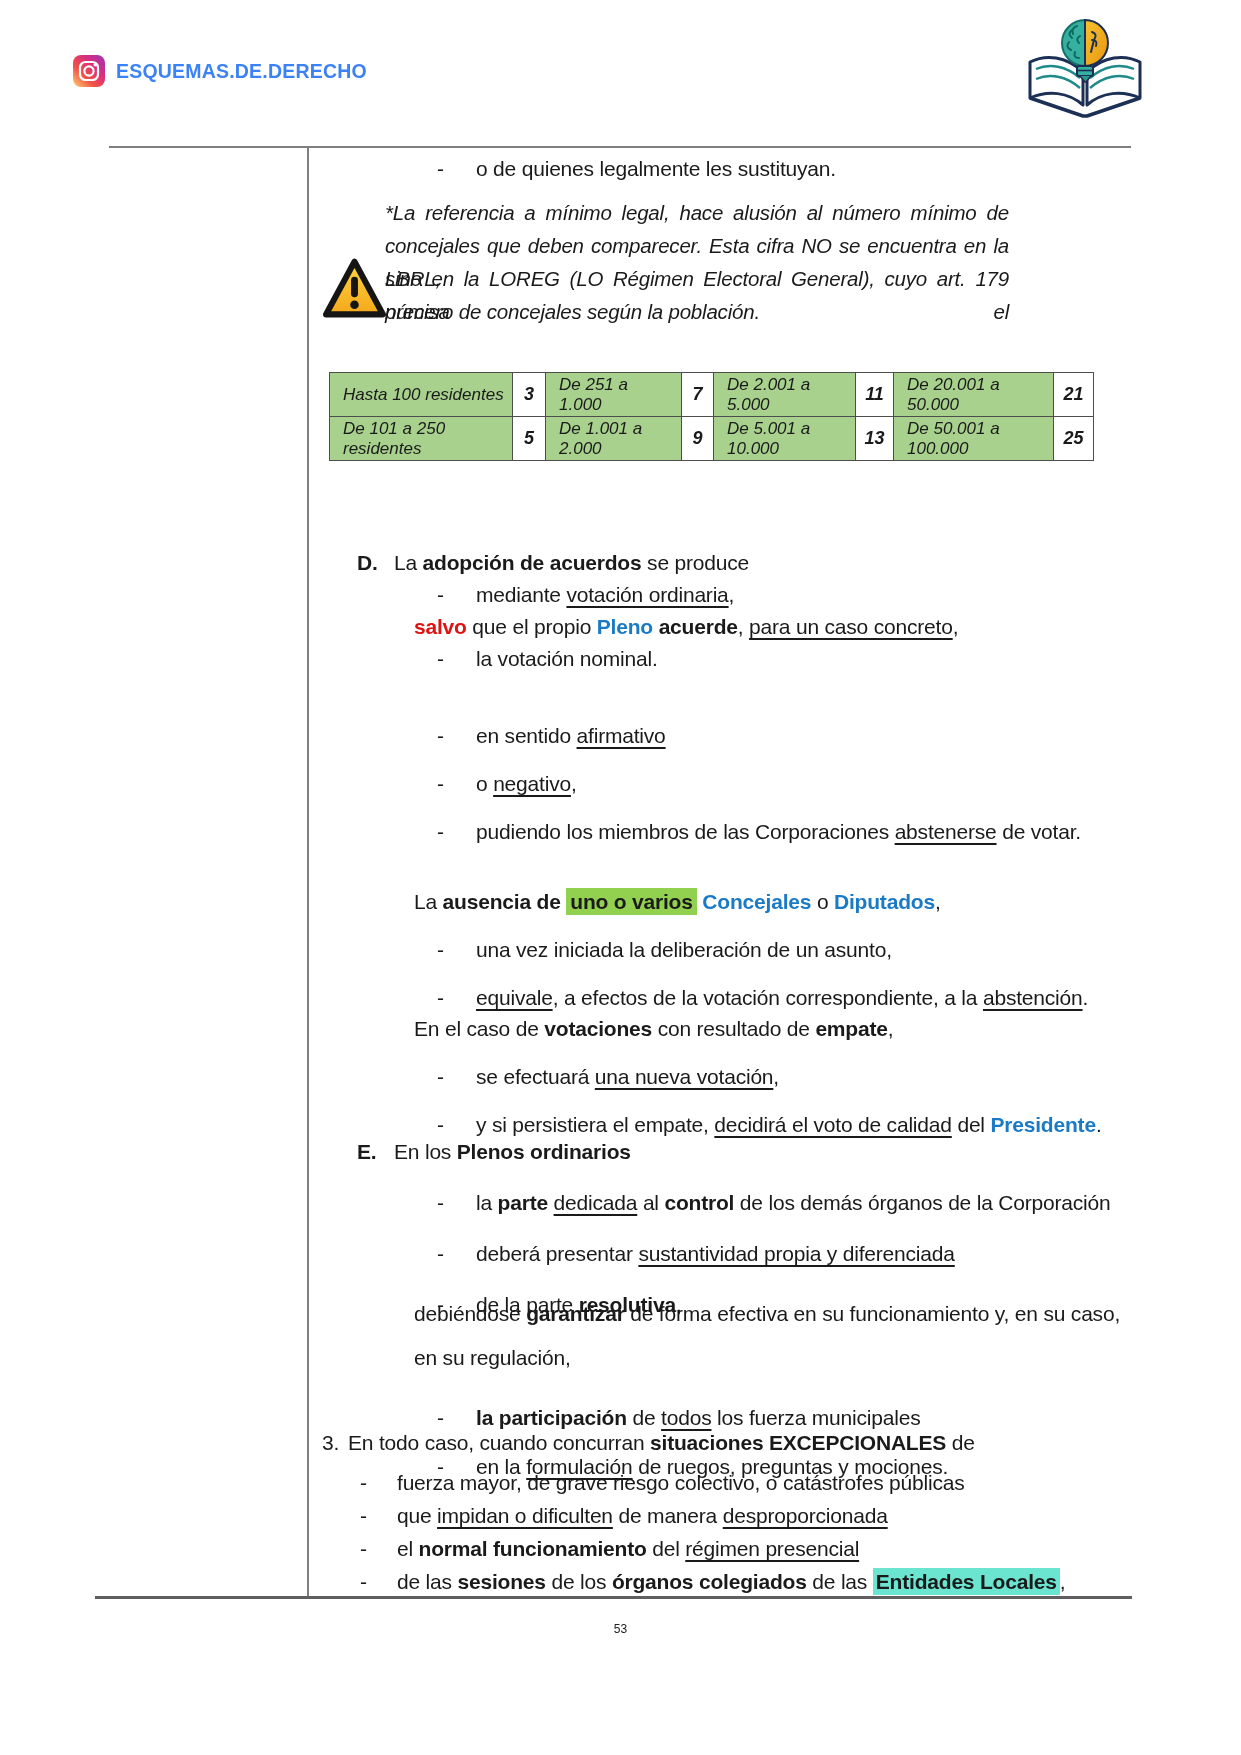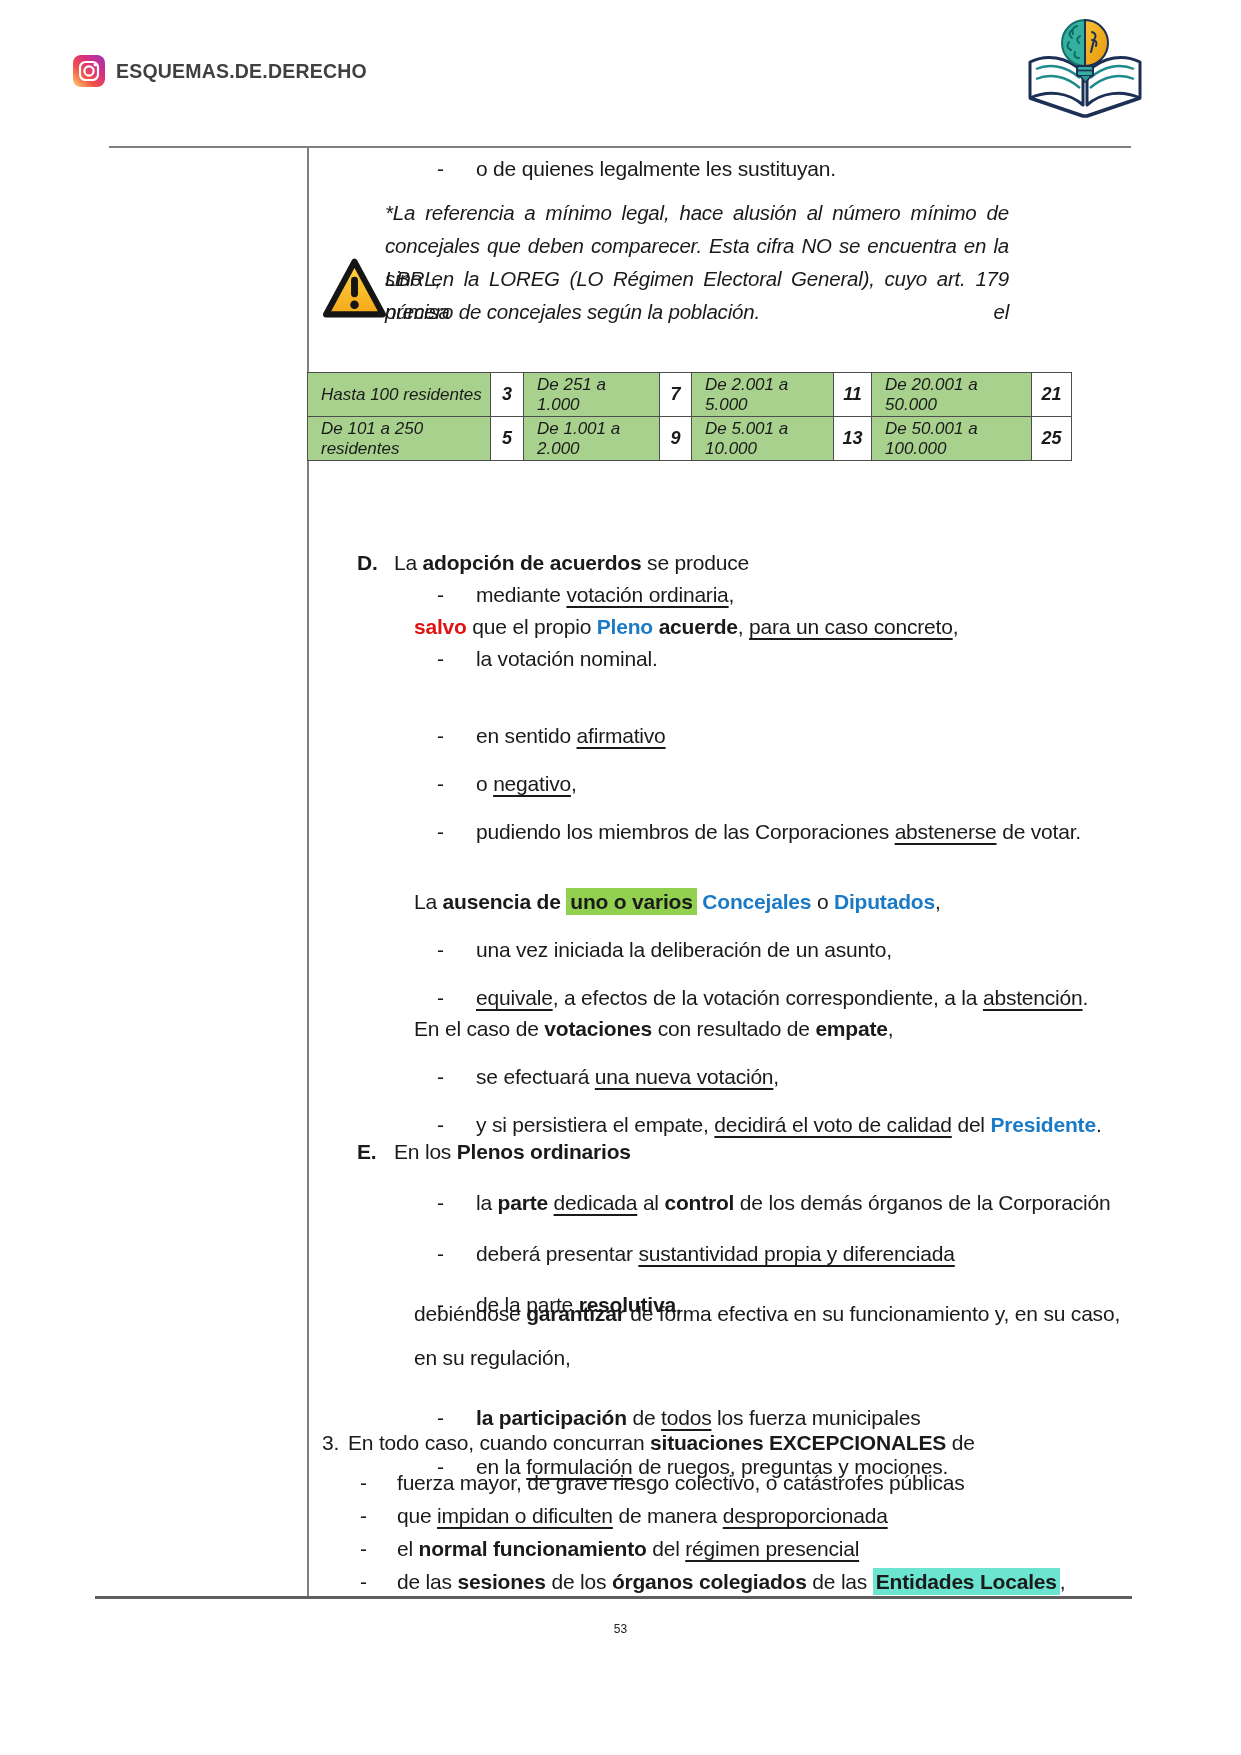--- a/index.html
+++ b/index.html
@@ -2,21 +2,21 @@
 <html lang="es" style="--red: #e01212; --blue: #1b7ac6; --hlgreen: #92d050; --hlcyan: #6be4d0; --tablegreen: #a8d18d; --rule: #7f7f7f;"><head>
 <meta charset="utf-8">
 <title>Documento</title>
 <style>
   html,body{margin:0;padding:0;background:#fff;}
   #page{position:relative;width:1241px;height:1755px;background:#fff;overflow:hidden;
         font-family:"Liberation Sans","DejaVu Sans",sans-serif;color:#1a1a1a;}
 
   
   #ig-brand{position:absolute;left:72px;top:54px;display:flex;align-items:center;gap:10px;}
-  #ig-brand .brand-text{font-weight:700;font-size:19.5px;letter-spacing:.2px;color:#404040;}
+  #ig-brand .brand-text{font-weight:700;font-size:19.5px;letter-spacing:.2px;color:#3b82f6;}
   #logo{position:absolute;left:1022px;top:12px;width:126px;height:108px;}
 
   
   .rule{position:absolute;background:#7f7f7f;}
   #rule-top{left:109px;top:146px;width:1022px;height:2px;}
   #rule-left{left:307px;top:146px;width:2px;height:1452px;}
   #rule-bottom{left:95px;top:1596px;width:1037px;height:2.5px;background:#5f5f5f;}
 
   
   .block{position:absolute;left:310px;width:860px;font-size:21px;letter-spacing:-0.2px;}
@@ -40,21 +40,21 @@
   .s-g{background:var(--hlgreen);padding:2px 4px;}
   .s-c{background:var(--hlcyan);padding:2px 3px;}
 
   
   #warning-icon{position:absolute;left:322px;top:254px;width:65px;height:70px;}
   #warning-text{position:absolute;left:385px;top:196px;width:624px;font-style:italic;font-size:20.5px;letter-spacing:-0.2px;}
   #warning-text .wline{height:33px;line-height:33px;text-align:justify;text-align-last:justify;}
   #warning-text .wline.last{text-align-last:left;}
 
   
-  #seats-table{position:absolute;left:307px;top:372px;border-collapse:collapse;font-size:17px;font-style:italic;}
+  #seats-table{position:absolute;left:329px;top:372px;border-collapse:collapse;font-size:17px;font-style:italic;}
   #seats-table td{border:1.6px solid #4d4d4d;height:43px;}
   #seats-table td.range{background:var(--tablegreen);padding:0 6px 0 13px;}
   #seats-table td.num{background:#fff;text-align:center;font-weight:700;font-size:18px;padding:0 4px;}
 
   #page-number{position:absolute;left:0;right:0;top:1622px;text-align:center;font-size:12px;color:#222;}
 </style>
 </head>
 <body>
 
 <div id="page">

